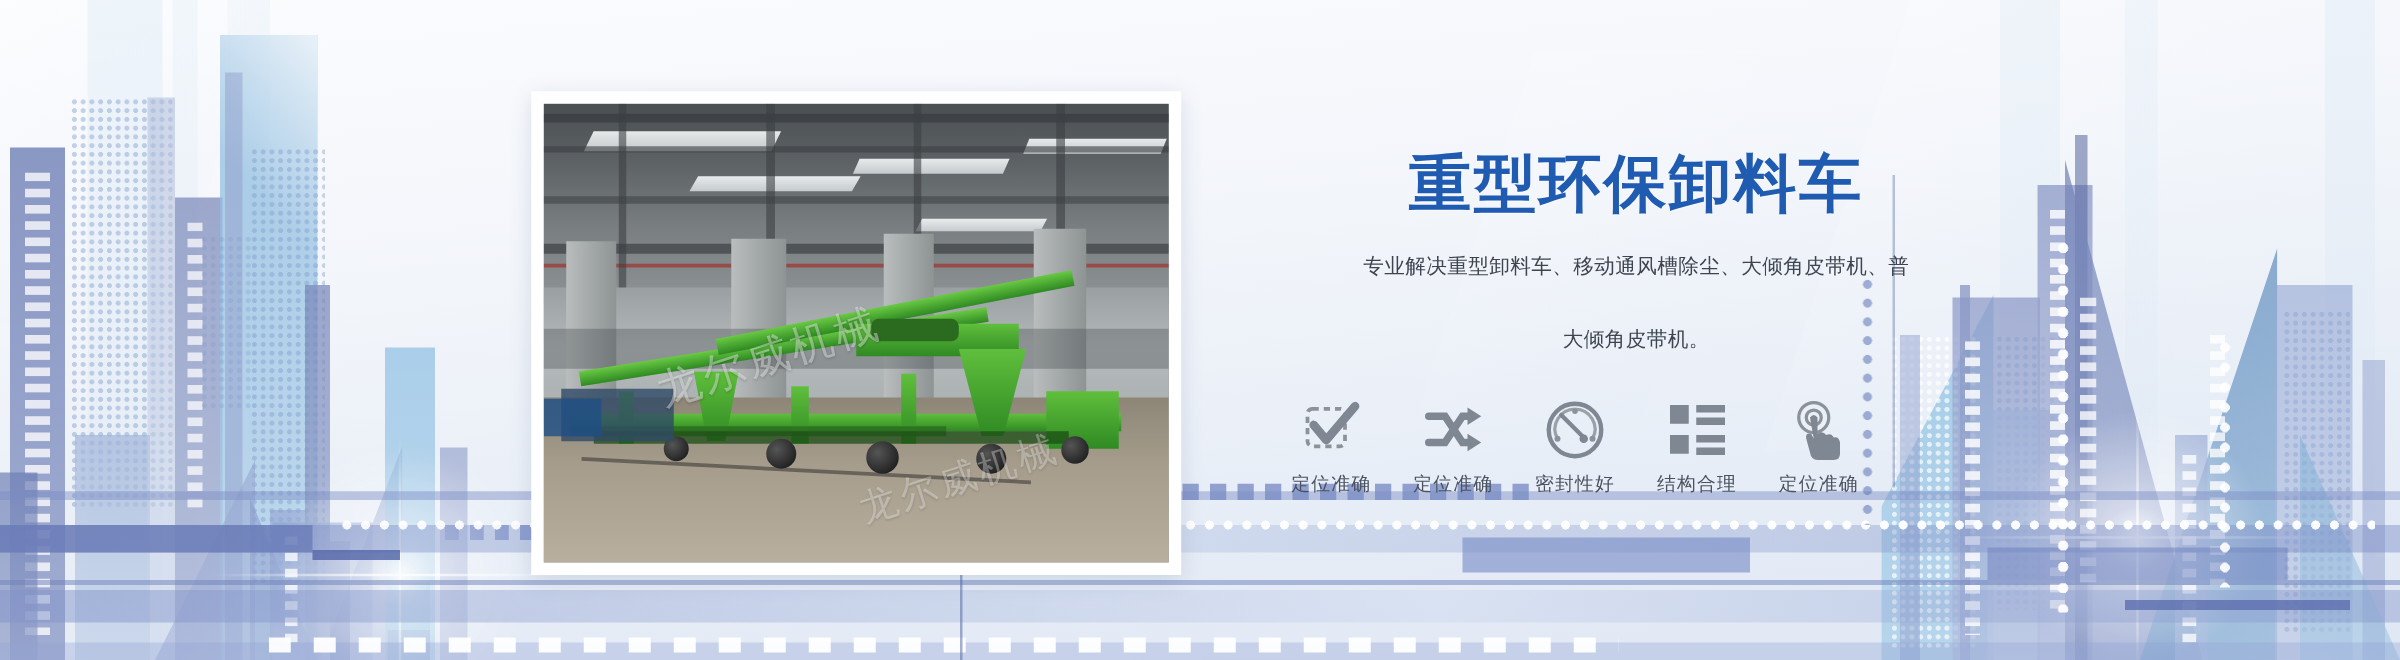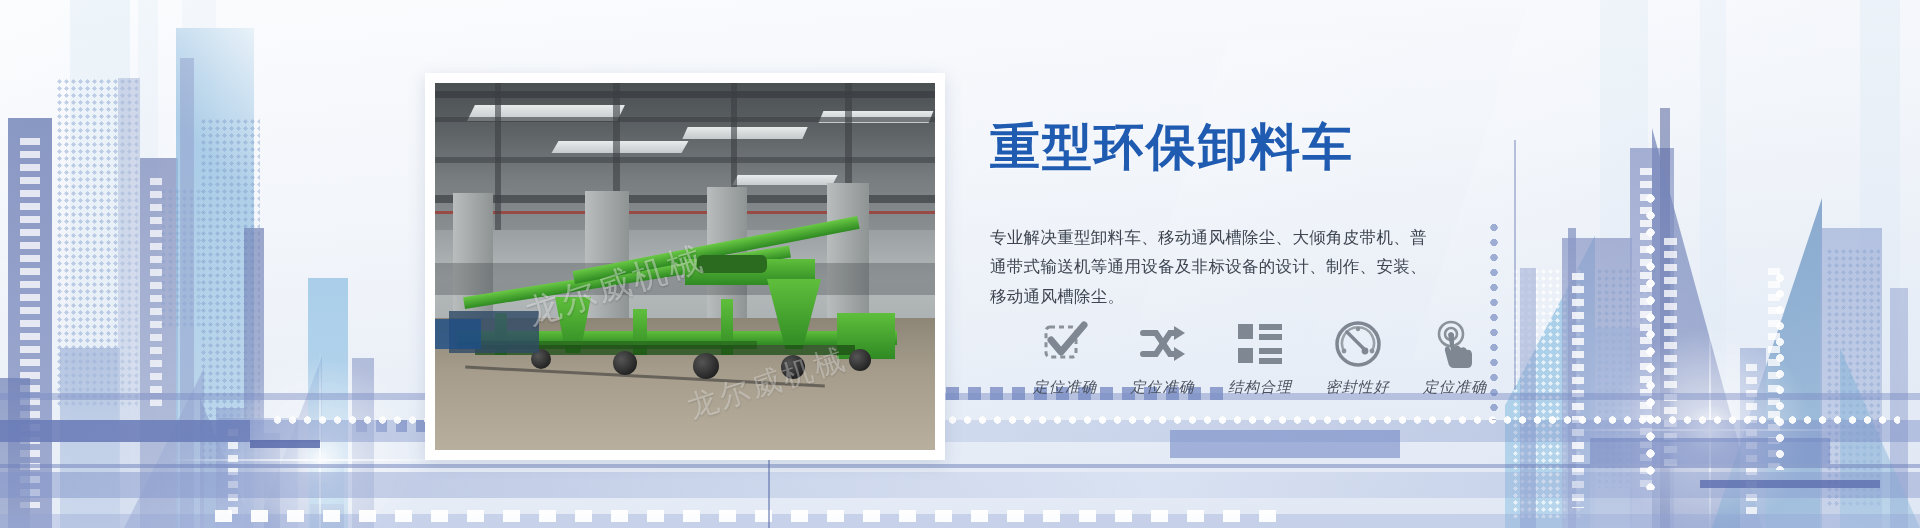--- a/index.html
+++ b/index.html
@@ -109,36 +109,37 @@
     transform-origin:left bottom;
   }
   .watermark {
     position:absolute; color:rgba(255,255,255,.40);
     font-size:34px; transform:rotate(-18deg); white-space:nowrap;
     text-shadow:0 1px 2px rgba(0,0,0,.18); letter-spacing:3px;
   }
 
   
   .content {
-    position:absolute; left:990px; top:120px; width:530px;
+    position:absolute; left:1044px; top:120px; width:530px;
+    text-align:center;
   }
   .title {
     font-size:50px; font-weight:bold; color:#1f5bb0;
     letter-spacing:2px; line-height:1.1;
     text-shadow:0 1px 0 rgba(255,255,255,.6);
   }
   .desc {
-    margin-top:48px; font-size:16.5px; color:#3e4550;
+    margin-top:24px; font-size:16.5px; color:#3e4550;
     line-height:1.78; letter-spacing:.3px;
   }
   .features {
     position:absolute; left:1020px; top:318px; width:480px;
     display:flex; justify-content:space-between; align-items:flex-start;
   }
-  .feature { width:90px; text-align:center;font-style:italic; }
+  .feature { width:90px; text-align:center; }
   .feature .ic { height:52px; display:flex; align-items:center; justify-content:center; }
   .feature .lb {
     margin-top:8px; font-size:15px; color:#4a5260; letter-spacing:1px;
     white-space:nowrap;
   }
   svg { display:block; }
 </style>
 </head>
 <body>
 
@@ -369,22 +370,22 @@
 
       <div class="watermark" style="left:88px;top:180px;">龙尔威机械</div>
       <div class="watermark" style="left:250px;top:280px;font-size:30px;opacity:.8">龙尔威机械</div>
     </div>
   </div>
 
   <div class="content">
     <h1 class="title">重型环保卸料车</h1>
     <p class="desc">
       <span>专业解决重型卸料车、移动通风槽除尘、大倾角皮带机、普</span><br>
-      <span>通带式输送机等通用设备及非标设备的设计、制作、安装、</span><br>
-      <span>移动通风槽除尘。</span>
+      <br>
+      <span>大倾角皮带机。</span>
     </p>
   </div>
 
   <div class="features">
 
     <div class="feature">
       <div class="ic">
         <svg width="46" height="46" viewBox="0 0 46 46">
           <rect x="4" y="6" width="30" height="30" rx="4" fill="none" stroke="#8b9299" stroke-width="3" stroke-dasharray="5 4"></rect>
           <path d="M9 19 L19 31 L42 4" fill="none" stroke="#7f8792" stroke-width="7" stroke-linecap="round" stroke-linejoin="round"></path>
@@ -396,53 +397,53 @@
     <div class="feature">
       <div class="ic">
         <svg width="46" height="40" viewBox="0 0 46 40">
           <path d="M3 9 L16 9 L30 30 L38 30" fill="none" stroke="#7f8792" stroke-width="6" stroke-linecap="round"></path>
           <path d="M3 30 L16 30 L30 9 L38 9" fill="none" stroke="#7f8792" stroke-width="6" stroke-linecap="round"></path>
           <path d="M34 2 L45 9 L34 16 Z" fill="#7f8792"></path>
           <path d="M34 23 L45 30 L34 37 Z" fill="#7f8792"></path>
         </svg>
       </div>
       <div class="lb">定位准确</div>
-    </div>
-
-    <div class="feature">
-      <div class="ic">
-        <svg width="44" height="42" viewBox="0 0 44 42">
-          <rect x="0" y="1" width="15" height="15" fill="#7f8792"></rect>
-          <rect x="21" y="1" width="23" height="6" fill="#7f8792"></rect>
-          <rect x="21" y="11" width="23" height="6" fill="#7f8792"></rect>
-          <rect x="0" y="25" width="15" height="15" fill="#7f8792"></rect>
-          <rect x="21" y="25" width="23" height="6" fill="#7f8792"></rect>
-          <rect x="21" y="35" width="23" height="6" fill="#7f8792"></rect>
-        </svg>
-      </div>
-      <div class="lb">结构合理</div>
     </div>
 
     <div class="feature">
       <div class="ic">
         <svg width="48" height="48" viewBox="0 0 48 48">
           <circle cx="24" cy="24" r="21" fill="none" stroke="#7f8792" stroke-width="3.5"></circle>
           <path d="M10 31 A16 16 0 1 1 38 31" fill="none" stroke="#9aa1a8" stroke-width="2.6"></path>
           <line x1="13" y1="12" x2="31" y2="30" stroke="#7f8792" stroke-width="3.4" stroke-linecap="round"></line>
           <circle cx="31" cy="31" r="3.4" fill="#7f8792"></circle>
           <circle cx="10" cy="31" r="2.4" fill="#8b9299"></circle>
           <circle cx="38" cy="31" r="2.4" fill="#8b9299"></circle>
           <circle cx="24" cy="9" r="2.2" fill="#8b9299"></circle>
         </svg>
       </div>
       <div class="lb">密封性好</div>
     </div>
 
     <div class="feature">
       <div class="ic">
+        <svg width="44" height="42" viewBox="0 0 44 42">
+          <rect x="0" y="1" width="15" height="15" fill="#7f8792"></rect>
+          <rect x="21" y="1" width="23" height="6" fill="#7f8792"></rect>
+          <rect x="21" y="11" width="23" height="6" fill="#7f8792"></rect>
+          <rect x="0" y="25" width="15" height="15" fill="#7f8792"></rect>
+          <rect x="21" y="25" width="23" height="6" fill="#7f8792"></rect>
+          <rect x="21" y="35" width="23" height="6" fill="#7f8792"></rect>
+        </svg>
+      </div>
+      <div class="lb">结构合理</div>
+    </div>
+
+    <div class="feature">
+      <div class="ic">
         <svg width="44" height="48" viewBox="0 0 44 48">
           <circle cx="18" cy="14" r="12" fill="none" stroke="#8b9299" stroke-width="2.6"></circle>
           <circle cx="18" cy="14" r="6" fill="none" stroke="#8b9299" stroke-width="2.6"></circle>
           <path d="M15 14 q3 -4 6 0 v13 q4 -3 7 1 q4 -2 6 2 q4 -1 5 4 v9 q0 5 -5 5 h-13 q-5 0 -6 -6 l-3 -11 q-1 -5 4 -4 l2 4 z" fill="#7f8792"></path>
         </svg>
       </div>
       <div class="lb">定位准确</div>
     </div>
 
   </div>

